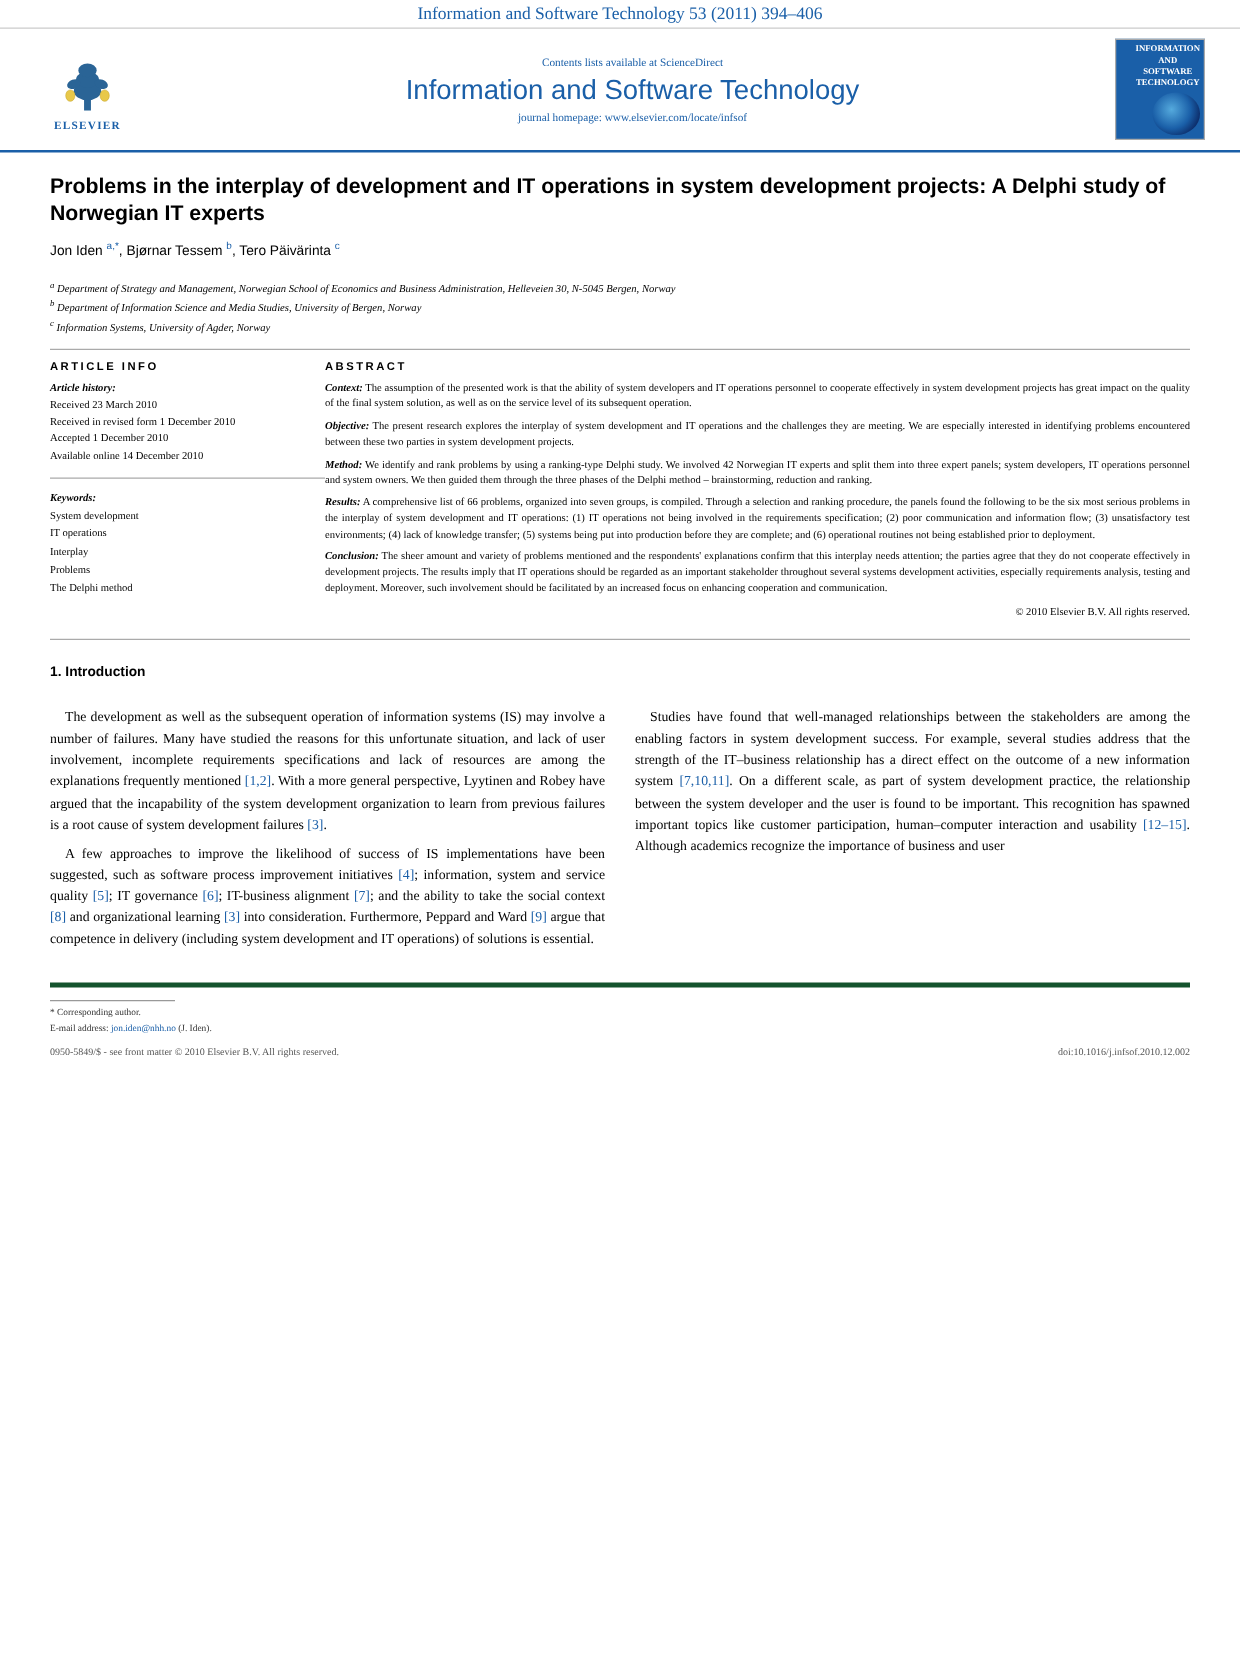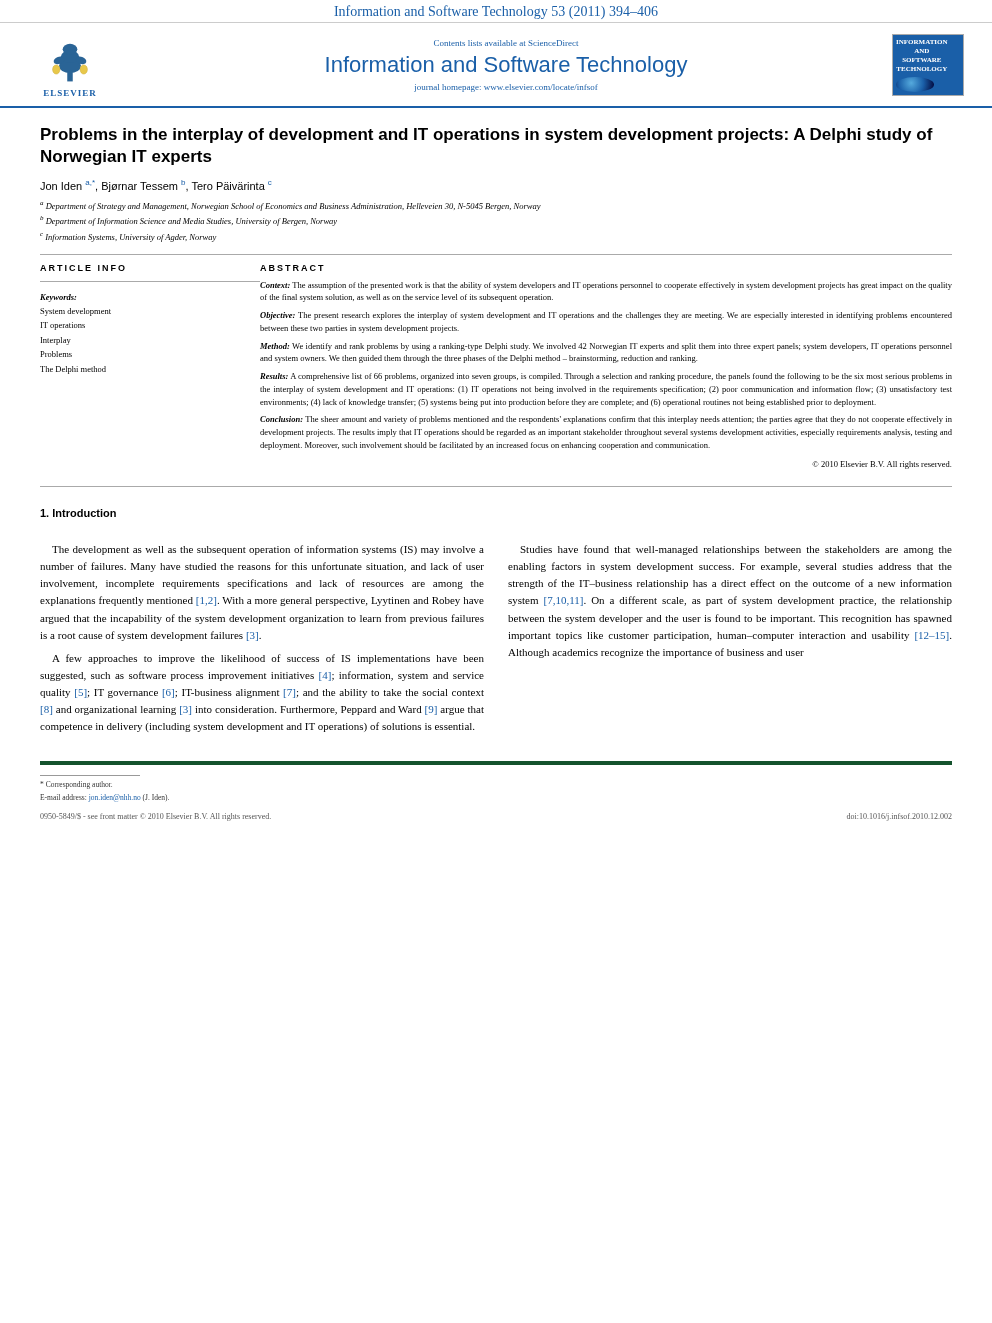--- a/index.html
+++ b/index.html
@@ -66,25 +66,25 @@
     }
     .journal-homepage {
       font-size: 9px;
       color: #1a5fa8;
     }
     .journal-header-right {
       width: 80px;
     }
     .journal-logo-box {
       width: 72px;
-      height: 62px;
+      height: 81px;
       border: 1px solid #aaa;
       display: flex;
       flex-direction: column;
-      align-items: flex-start;
+      align-items: flex-end;
       justify-content: center;
       background: #1a5fa8;
       padding: 3px;
     }
     .journal-logo-text {
       font-size: 7px;
       font-weight: bold;
       color: #fff;
       text-align: center;
       line-height: 1.3;
@@ -108,21 +108,21 @@
       font-size: 17px;
       font-weight: bold;
       line-height: 1.3;
       margin-bottom: 10px;
       font-family: Arial, sans-serif;
     }
 
     
     .authors {
       font-size: 11px;
-      margin-bottom: 6px;
+      margin-bottom: 16px;
       font-family: Arial, sans-serif;
     }
     .authors sup { font-size: 8px; color: #1a5fa8; }
 
     
     .affiliations {
       font-size: 8.5px;
       font-style: italic;
       line-height: 1.5;
       margin-bottom: 10px;
@@ -323,20 +323,27 @@
     <div><span class="aff-sup">c</span> <em>Information Systems, University of Agder, Norway</em></div>
   </div>
 
   <hr class="divider">
 
   <div class="two-col">
 
     <div class="col-left">
       <div class="section-heading">ARTICLE  INFO</div>
 
+      <div class="article-history">
+        <div><span class="label">Article history:</span></div>
+        <div>Received 23 March 2010</div>
+        <div>Received in revised form 1 December 2010</div>
+        <div>Accepted 1 December 2010</div>
+        <div>Available online 14 December 2010</div>
+      </div>
 
       <hr class="divider">
 
       <div class="keywords-section">
         <div><span class="label">Keywords:</span></div>
         <div>System development</div>
         <div>IT operations</div>
         <div>Interplay</div>
         <div>Problems</div>
         <div>The Delphi method</div>

